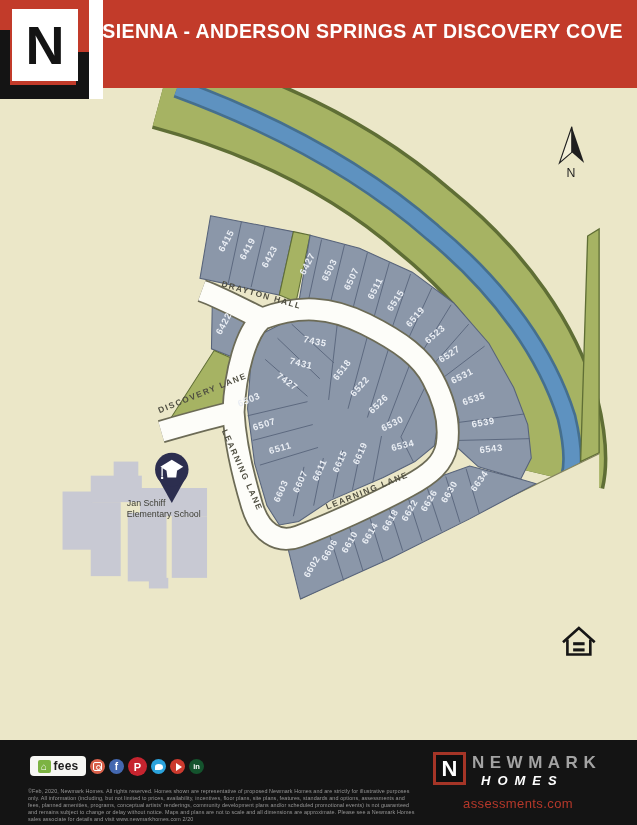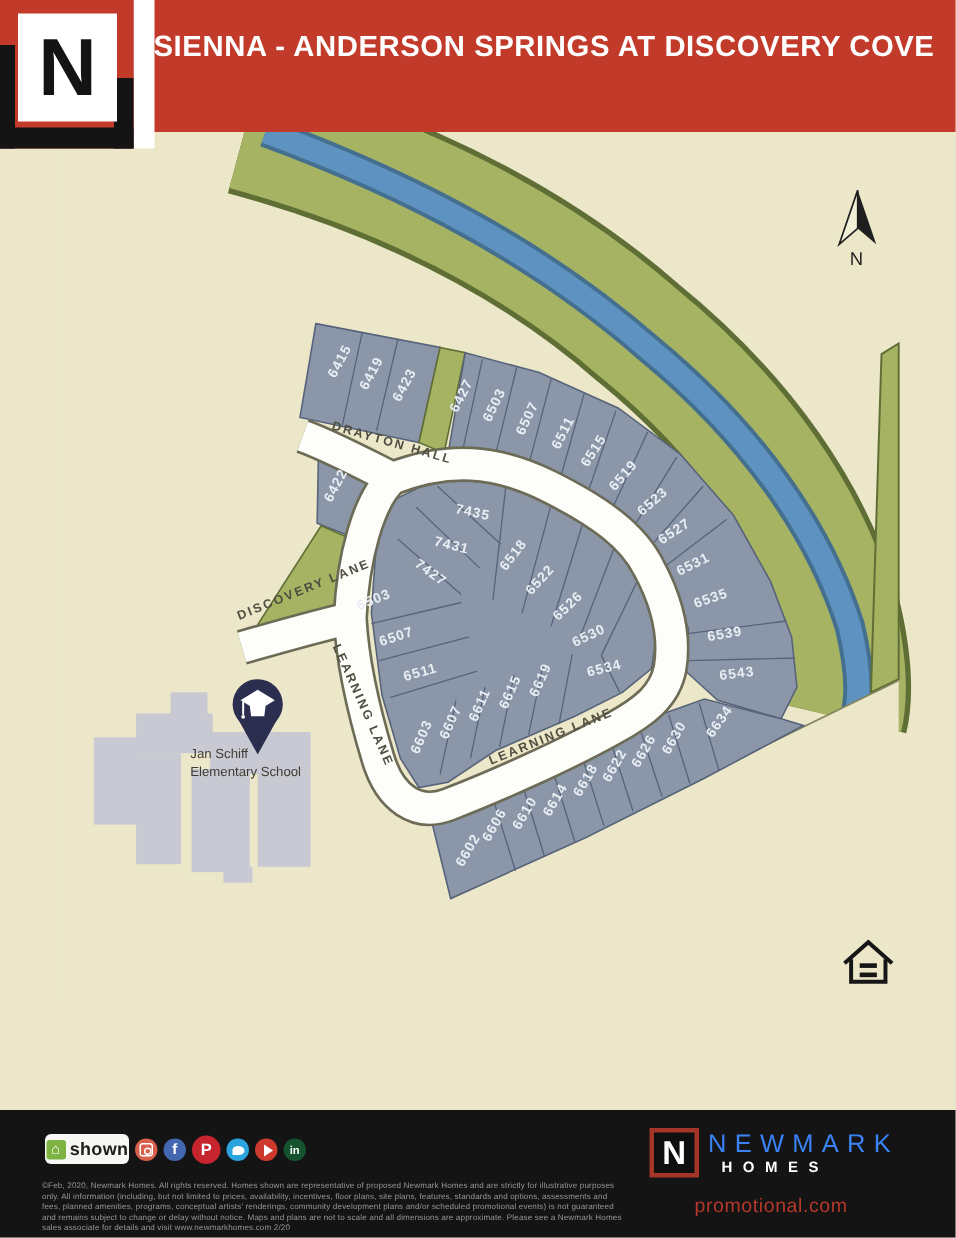--- a/index.html
+++ b/index.html
@@ -49,24 +49,24 @@
   .soc.twitter .bird{width:8px;height:6px;background:#fff;border-radius:50% 60% 50% 0;}
   .soc.youtube{background:#cc3a2e;}
   .soc.youtube .play{width:0;height:0;border-left:6px solid #fff;border-top:4px solid transparent;
        border-bottom:4px solid transparent;margin-left:2px;}
   .soc.linkedin{background:#14532d;font-size:7.5px;}
   .disclaimer{position:absolute;left:28px;top:48px;width:390px;font-size:5.4px;line-height:6.9px;
               color:#979797;letter-spacing:.1px;}
   .brand-logo{position:absolute;left:433px;top:12px;width:27px;height:27px;background:#0f0f0f;
               border:3px solid #a53527;display:flex;align-items:center;justify-content:center;}
   .brand-logo span{color:#fff;font-size:22px;font-weight:700;line-height:1;}
-  .brand-name{position:absolute;left:472px;top:13px;color:#3b82f6;font-size:17px;font-weight:400;
+  .brand-name{position:absolute;left:472px;top:13px;color:#a3a3a3;font-size:17px;font-weight:700;
               letter-spacing:5.5px;}
-  .brand-sub{position:absolute;left:481px;top:33px;color:#fff;font-size:10px;font-weight:700;
-             letter-spacing:7px;}
+  .brand-sub{position:absolute;left:481px;top:33px;color:#fff;font-size:13px;font-weight:700;
+             letter-spacing:7px;font-style:italic;}
   .website{position:absolute;left:463px;top:56px;color:#b5382a;font-size:13px;letter-spacing:.4px;}
 </style>
 </head>
 <body>
 
 <div class="header">
   <div class="header-title">
     <div>SIENNA - ANDERSON SPRINGS AT DISCOVERY COVE</div>
   </div>
 </div>
@@ -222,21 +222,21 @@
     <path d="M 601,714 L 601,731 L 627,731 L 627,714"></path>
     <rect x="607.5" y="717" width="13" height="3.5" fill="#161616" stroke="none"></rect>
     <rect x="607.5" y="724" width="13" height="3.5" fill="#161616" stroke="none"></rect>
   </g>
 </svg>
 </div>
 
 <div class="footer">
   <div class="houzz-badge">
     <span class="houzz-icon">⌂</span>
-    <span class="houzz-text">shown</span>
+    <span class="houzz-text">fees</span>
   </div>
   <div class="social">
     <span class="soc instagram">
         <span class="cam"></span>
       </span>
     <span class="soc facebook">f</span>
     <span class="soc pinterest">P</span>
     <span class="soc twitter">
         <span class="bird"></span>
       </span>
@@ -245,14 +245,14 @@
       </span>
     <span class="soc linkedin">in</span>
   </div>
   <div class="disclaimer">©Feb, 2020, Newmark Homes. All rights reserved. Homes shown are representative of proposed Newmark Homes and are strictly for illustrative purposes only. All information (including, but not limited to prices, availability, incentives, floor plans, site plans, features, standards and options, assessments and fees, planned amenities, programs, conceptual artists' renderings, community development plans and/or scheduled promotional events) is not guaranteed and remains subject to change or delay without notice. Maps and plans are not to scale and all dimensions are approximate. Please see a Newmark Homes sales associate for details and visit www.newmarkhomes.com 2/20</div>
 
   <div class="brand-logo">
     <span>N</span>
   </div>
   <div class="brand-name">NEWMARK</div>
   <div class="brand-sub">HOMES</div>
-  <div class="website">promotional.com</div>
+  <div class="website">assessments.com</div>
 </div>
 
 </body></html>

